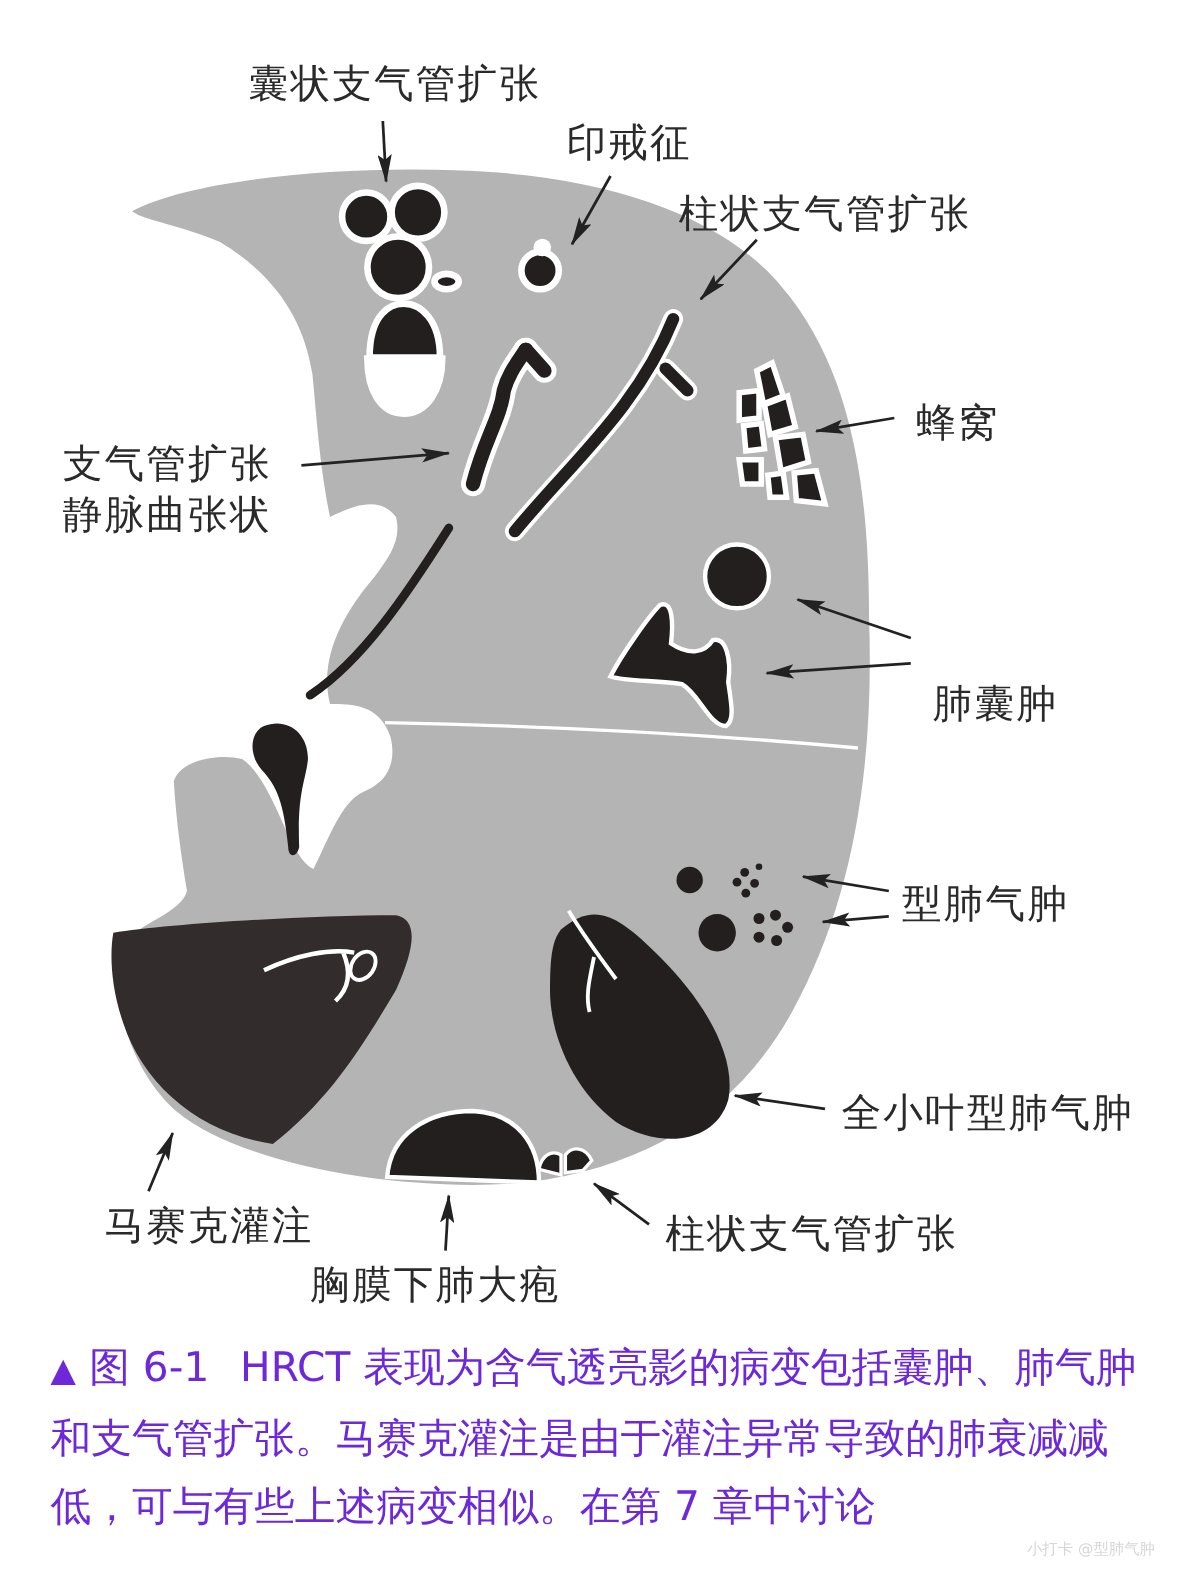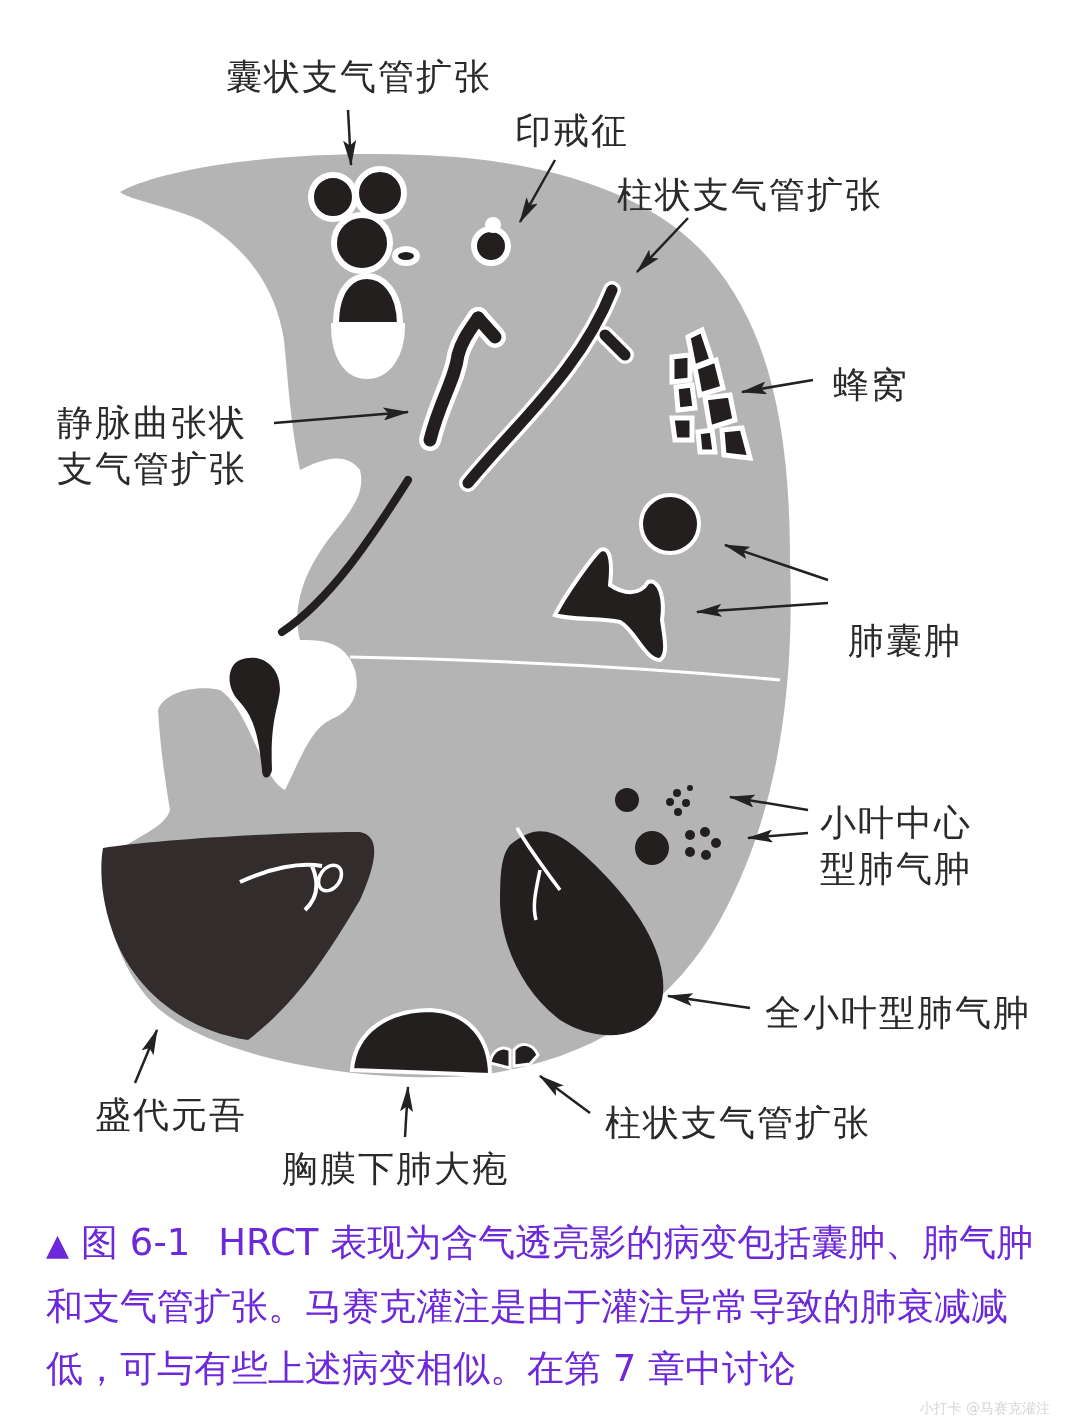--- a/index.html
+++ b/index.html
@@ -140,40 +140,39 @@
 <div class="label" style="left:515px; top:108px;">
     <span>印戒征</span>
   </div>
 <div class="label" style="left:617px; top:172px;">
     <span>柱状支气管扩张</span>
   </div>
 <div class="label" style="left:833px; top:362px;text-align:center;">
     <span>蜂窝</span>
   </div>
 <div class="label" style="left:57px; top:400px;">
+  <span>支气管扩张</span>
   <span>静脉曲张状</span>
-  <span>支气管扩张</span>
 </div>
 <div class="label" style="left:848px; top:570px;margin-top:48px;">
     <span>肺囊肿</span>
   </div>
 <div class="label" style="left:820px; top:800px;">
-  <span>小叶中心</span>
   <span>型肺气肿</span>
 </div>
 <div class="label" style="left:765px; top:990px;">
     <span>全小叶型肺气肿</span>
   </div>
 <div class="label" style="left:95px; top:1092px;">
-    <span>盛代元吾</span>
+    <span>马赛克灌注</span>
   </div>
 <div class="label" style="left:605px; top:1100px;">
     <span>柱状支气管扩张</span>
   </div>
 <div class="label" style="left:282px; top:1146px;">
     <span>胸膜下肺大疱</span>
   </div>
 
 <div id="caption">
   <span class="tri">▲</span><span class="fig">图 6-1</span><span>HRCT 表现为含气透亮影的病变包括囊肿、肺气肿和支气管扩张。马赛克灌注是由于灌注异常导致的肺衰减减低，可与有些上述病变相似。在第 7 章中讨论</span>
 </div>
 
-<div id="watermark">小打卡 @马赛克灌注</div>
+<div id="watermark">小打卡 @型肺气肿</div>
 
 </body></html>

